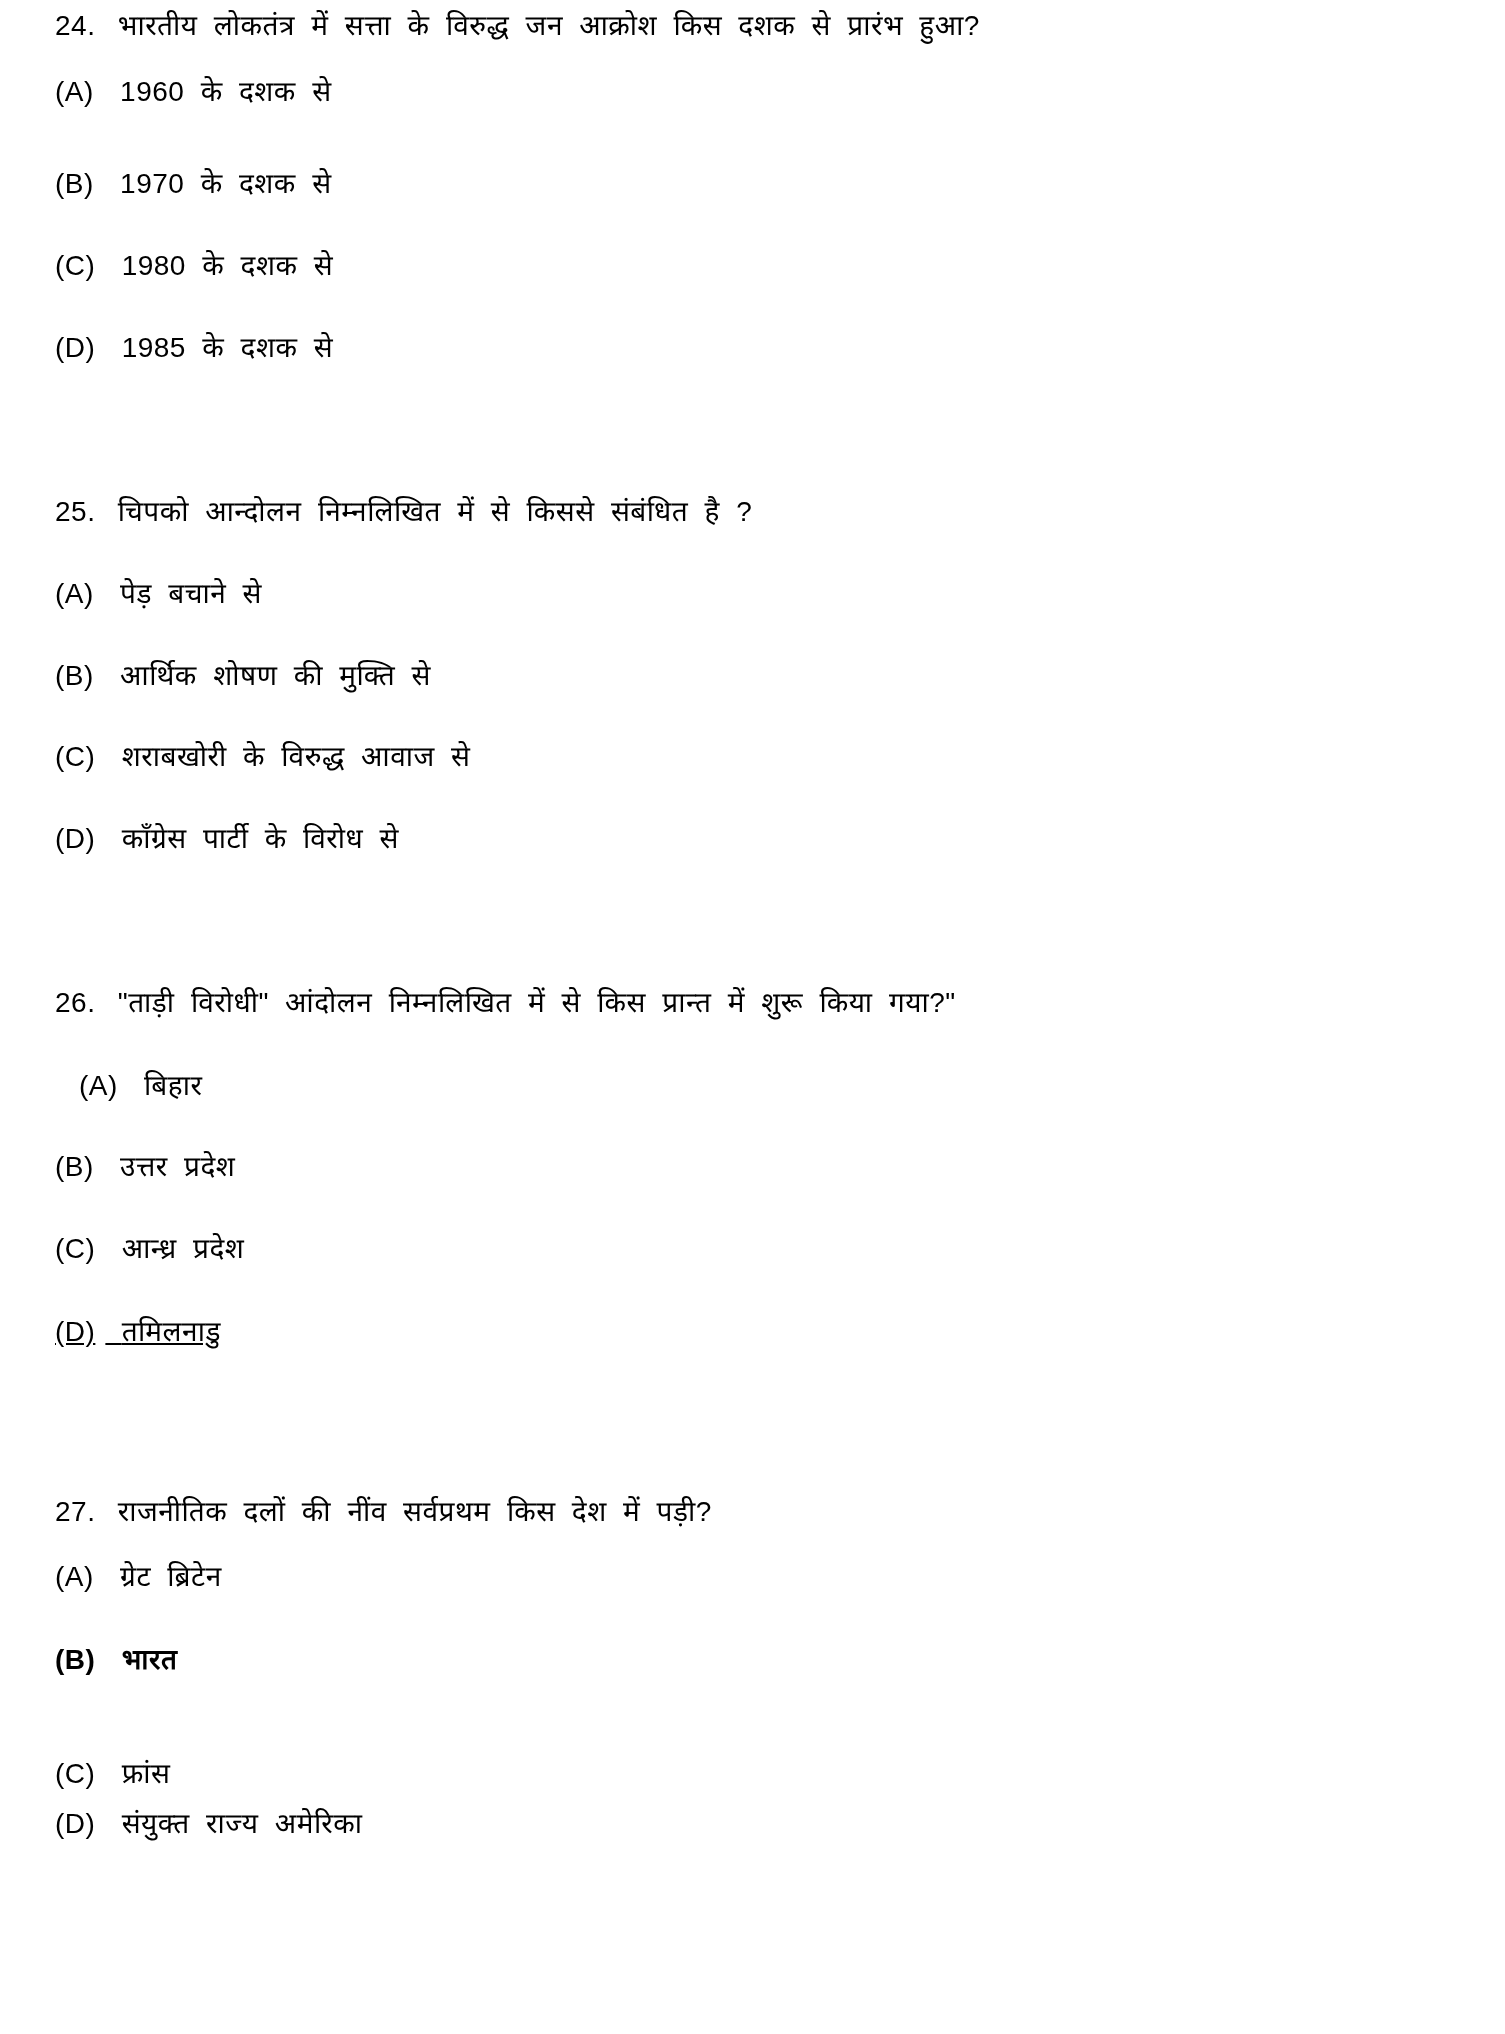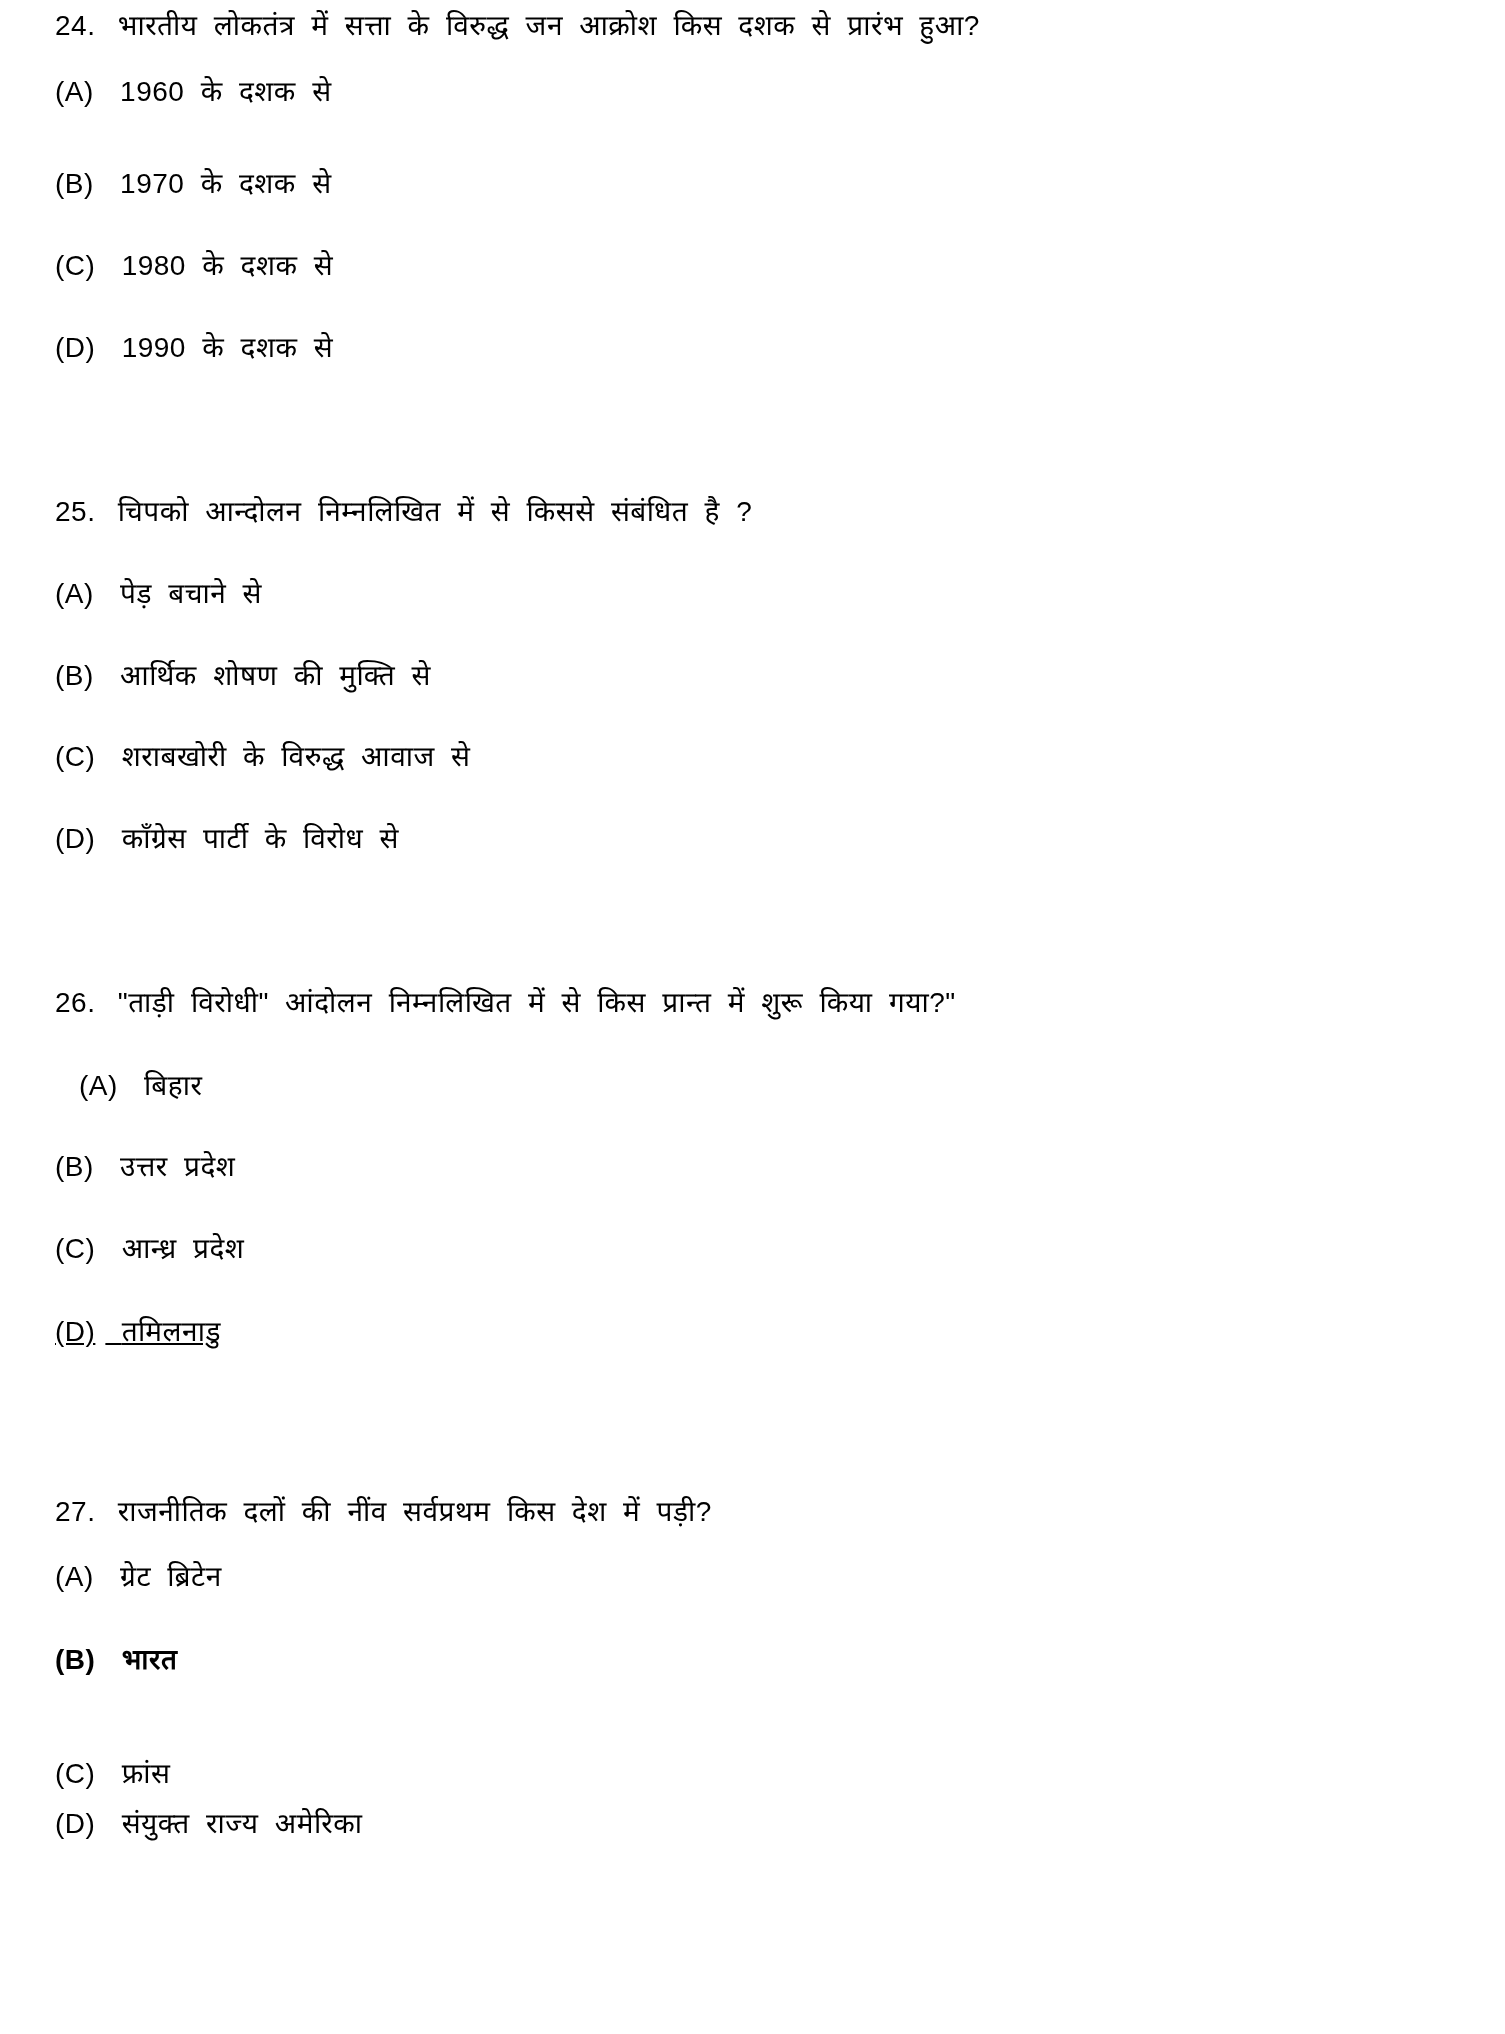--- a/index.html
+++ b/index.html
@@ -30,21 +30,21 @@
 <div class="line" style="top:158px;">
   <span class="label">(B)</span>
   <span>1970 के दशक से</span>
 </div>
 <div class="line" style="top:240px;">
   <span class="label">(C)</span>
   <span>1980 के दशक से</span>
 </div>
 <div class="line" style="top:322px;">
   <span class="label">(D)</span>
-  <span>1990 के दशक से</span>
+  <span>1985 के दशक से</span>
 </div>
 
 <div class="line" style="top:486px;">
   <span class="num">25.</span>
   <span>चिपको आन्दोलन निम्नलिखित में से किससे संबंधित है ?</span>
 </div>
 <div class="line" style="top:568px;">
   <span class="label">(A)</span>
   <span>पेड़ बचाने से</span>
 </div>

